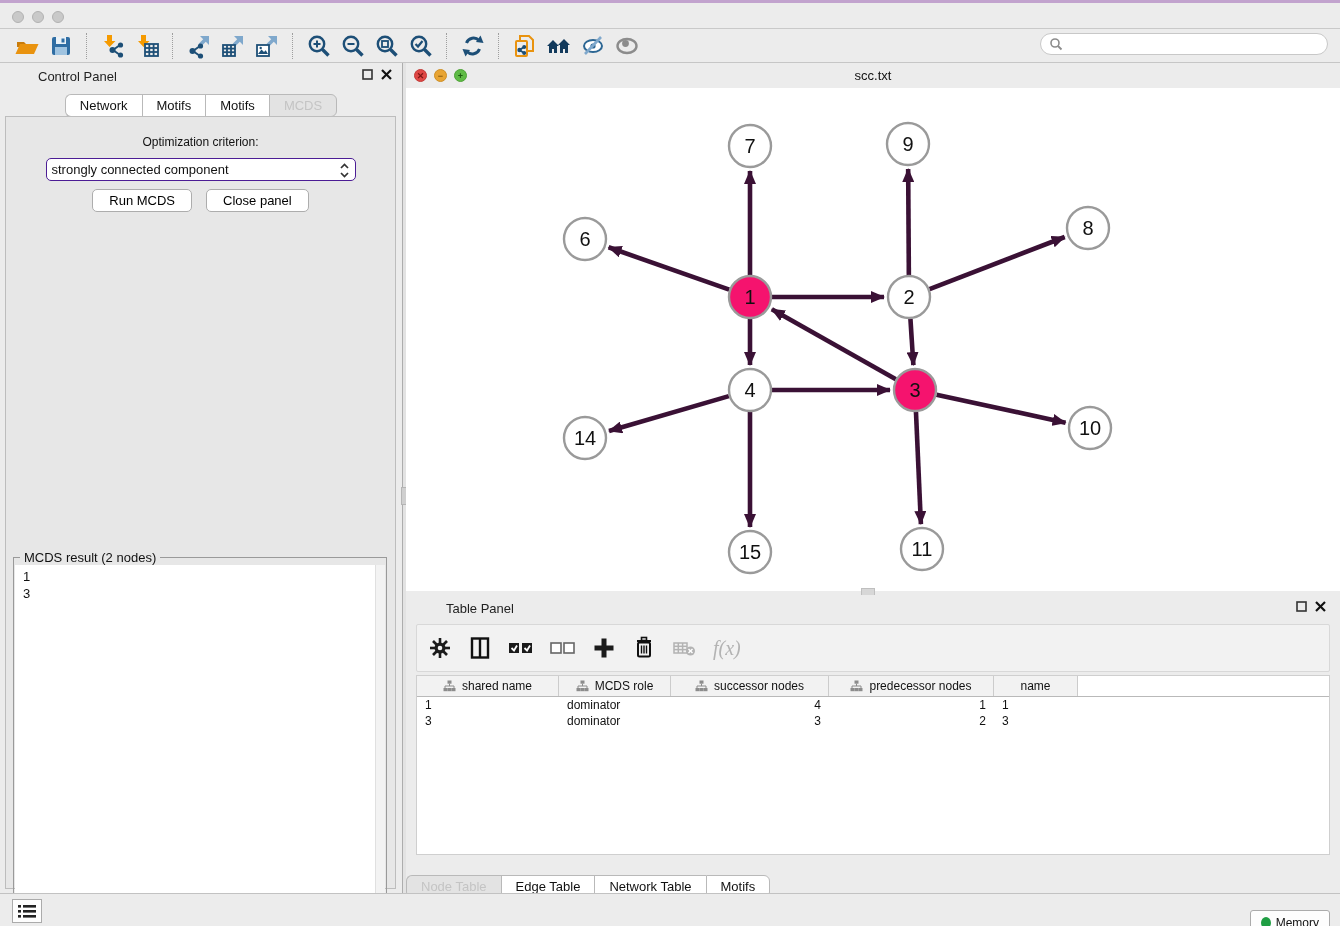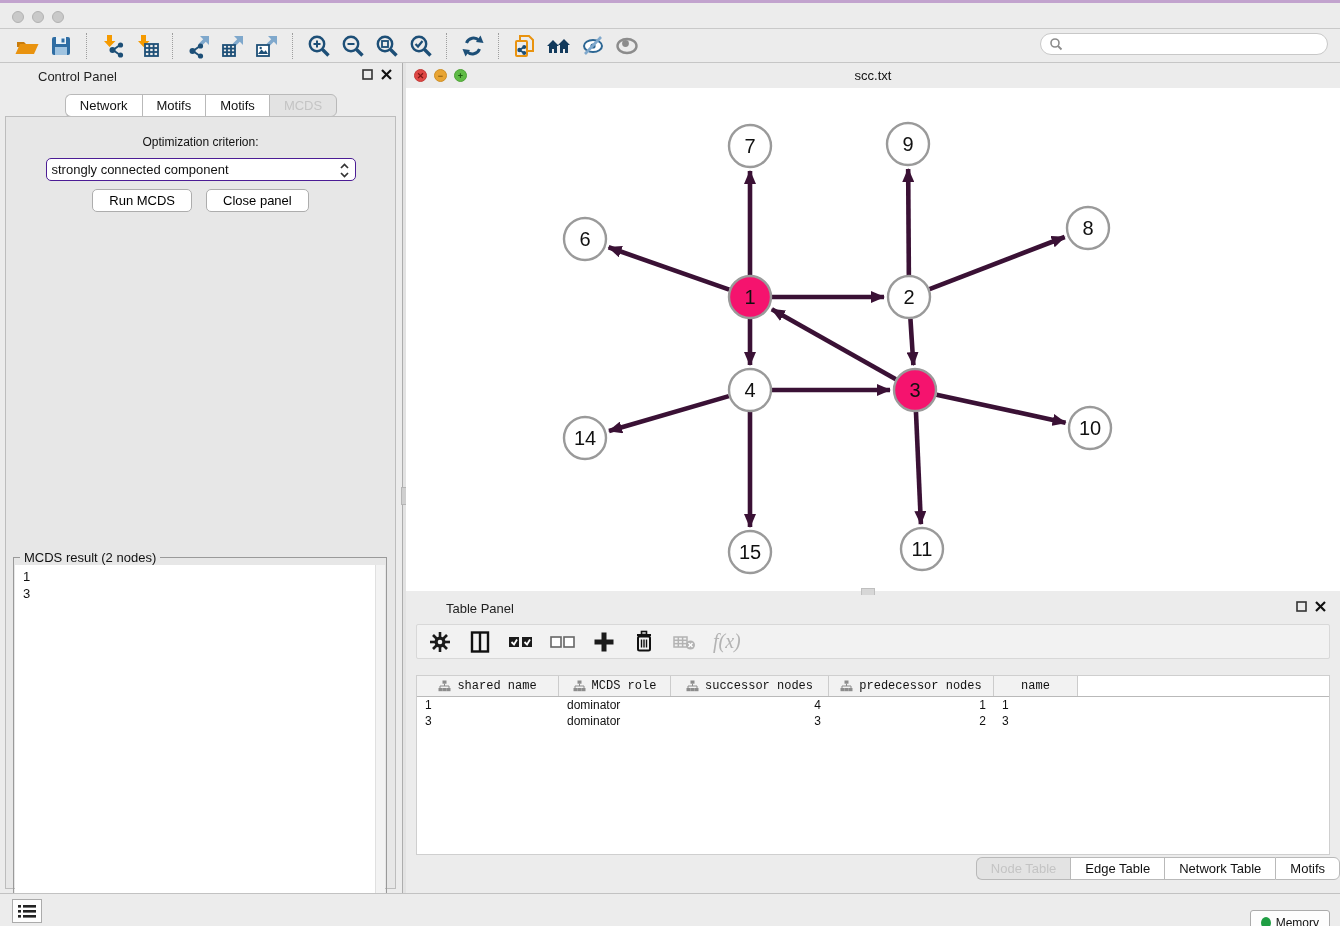--- a/index.html
+++ b/index.html
@@ -44,30 +44,30 @@
   
   #net-window{position:absolute;left:406px;top:63px;width:934px;height:530px;background:#fff;}
   #net-title{position:relative;height:25px;background:#ECECEC;border-bottom:1px solid #C8C8C8;}
   #net-title .name{position:absolute;width:100%;text-align:center;top:5px;font-size:13px;color:#111;}
   .wbtn{position:absolute;top:6px;width:13px;height:13px;border-radius:50%;display:flex;align-items:center;justify-content:center;font-size:9px;font-weight:bold;box-sizing:border-box;}
   #net-canvas{position:absolute;left:0;top:25px;width:934px;height:505px;background:#fff;}
   #h-split{position:absolute;left:406px;top:591px;width:934px;height:4px;background:#ECECEC;}
   #h-split .handle{position:absolute;left:455px;top:-3px;width:12px;height:7px;background:#D7D7D7;border:1px solid #BFBFBF;}
   
   #table-panel{position:absolute;left:406px;top:595px;width:934px;height:298px;background:#ECECEC;}
-  #tp-toolbar{position:absolute;left:10px;top:29px;width:914px;height:35px;background:#F2F2F2;border:1px solid #D8D8D8;border-radius:2px;display:flex;align-items:center;padding-left:10px;box-sizing:border-box;gap:14px;}
+  #tp-toolbar{position:absolute;left:10px;top:29px;width:914px;height:48px;background:#F2F2F2;border:1px solid #D8D8D8;border-radius:2px;display:flex;align-items:center;padding-left:10px;box-sizing:border-box;gap:14px;}
   .fx{font-family:"Liberation Serif",serif;font-style:italic;font-size:20px;color:#B3B3B3;}
   #tp-table{position:absolute;left:10px;top:80px;width:914px;height:180px;background:#fff;border:1px solid #CFCFCF;box-sizing:border-box;}
-  #tp-header{display:flex;height:20px;border-bottom:1px solid #B9B9B9;font-family:Liberation Mono, monospace;}
+  #tp-header{display:flex;height:20px;border-bottom:1px solid #B9B9B9;}
   .hcell{background:#F2F2F2;border-right:1px solid #CCC;font-size:12px;display:flex;align-items:center;justify-content:center;gap:6px;box-sizing:border-box;}
   .hcell:last-child{border-right:1px solid #CCC;}
   .trow{display:flex;height:16px;font-size:12px;}
   .tcell{box-sizing:border-box;padding:1px 8px 0 8px;}
   .num{text-align:right;}
-  #tp-tabs{position:absolute;left:0;top:262px;width:100%;display:flex;justify-content:flex-end;}
+  #tp-tabs{position:absolute;left:0;top:280px;width:100%;display:flex;justify-content:flex-start;}
   
   #statusbar{position:absolute;left:0;top:893px;width:1340px;height:33px;background:#ECECEC;border-top:1px solid #C2C2C2;}
   #list-btn{position:absolute;left:12px;top:5px;width:28px;height:22px;background:#FDFDFD;border:1px solid #ABABAB;display:flex;align-items:center;justify-content:center;}
   #memory-btn{position:absolute;right:10px;top:16px;height:24px;background:#FDFDFD;border:1px solid #ABABAB;border-radius:3px;display:flex;align-items:center;gap:5px;padding:0 10px;font-size:12px;}
   #memory-btn .dot{width:10px;height:12px;border-radius:50%;background:#1F9E43;}
 </style>
 </head>
 <body>
 
 <div id="titlebar">

